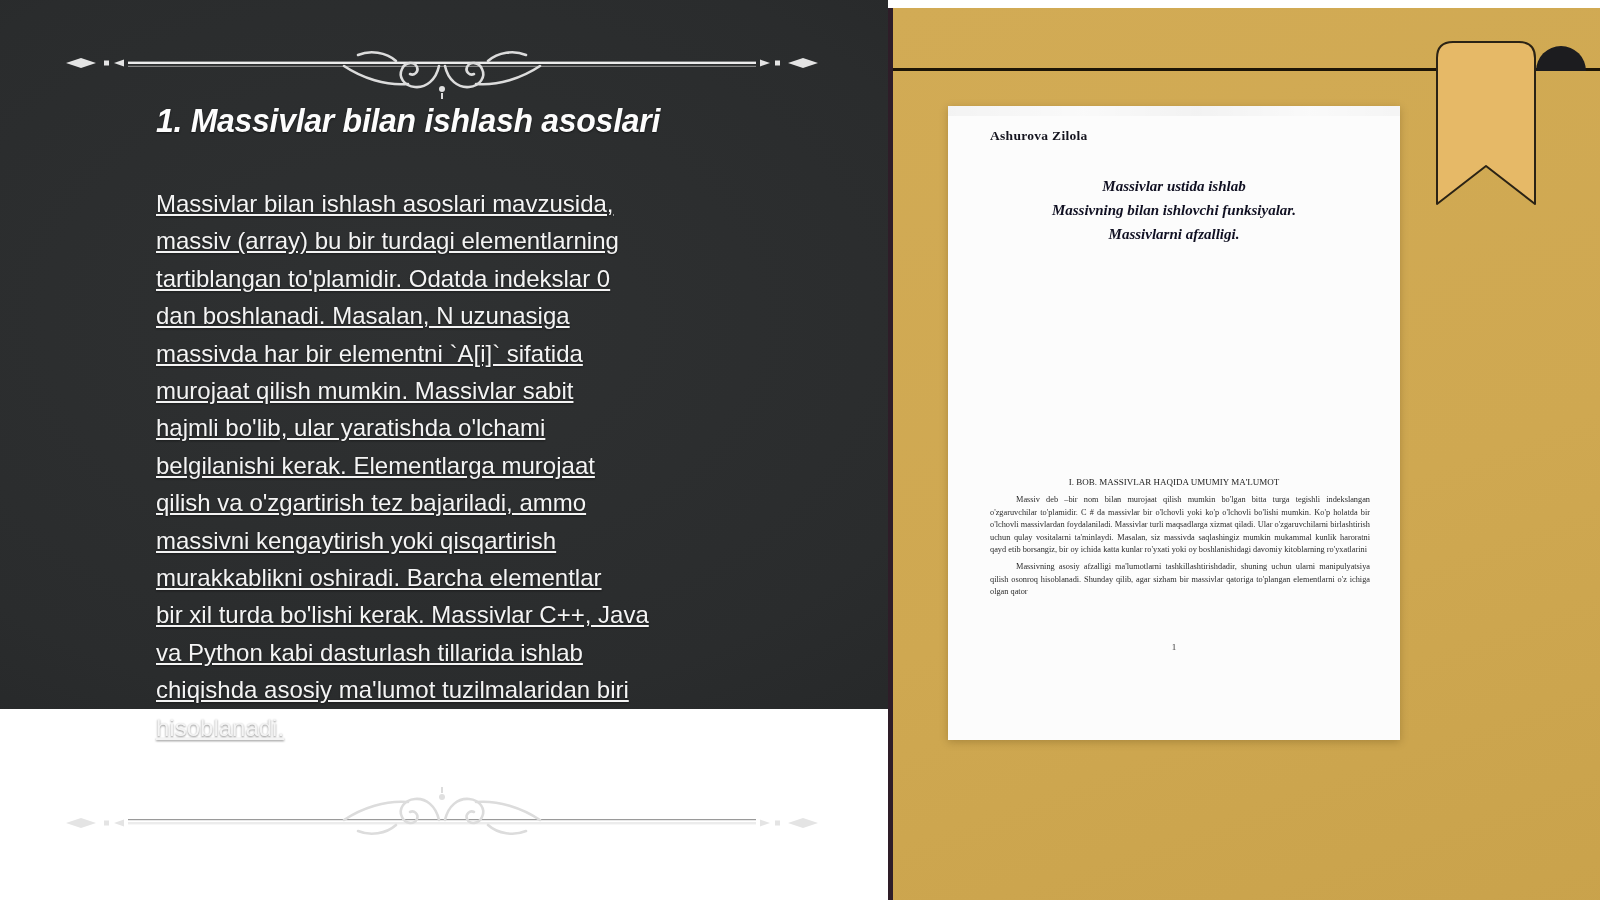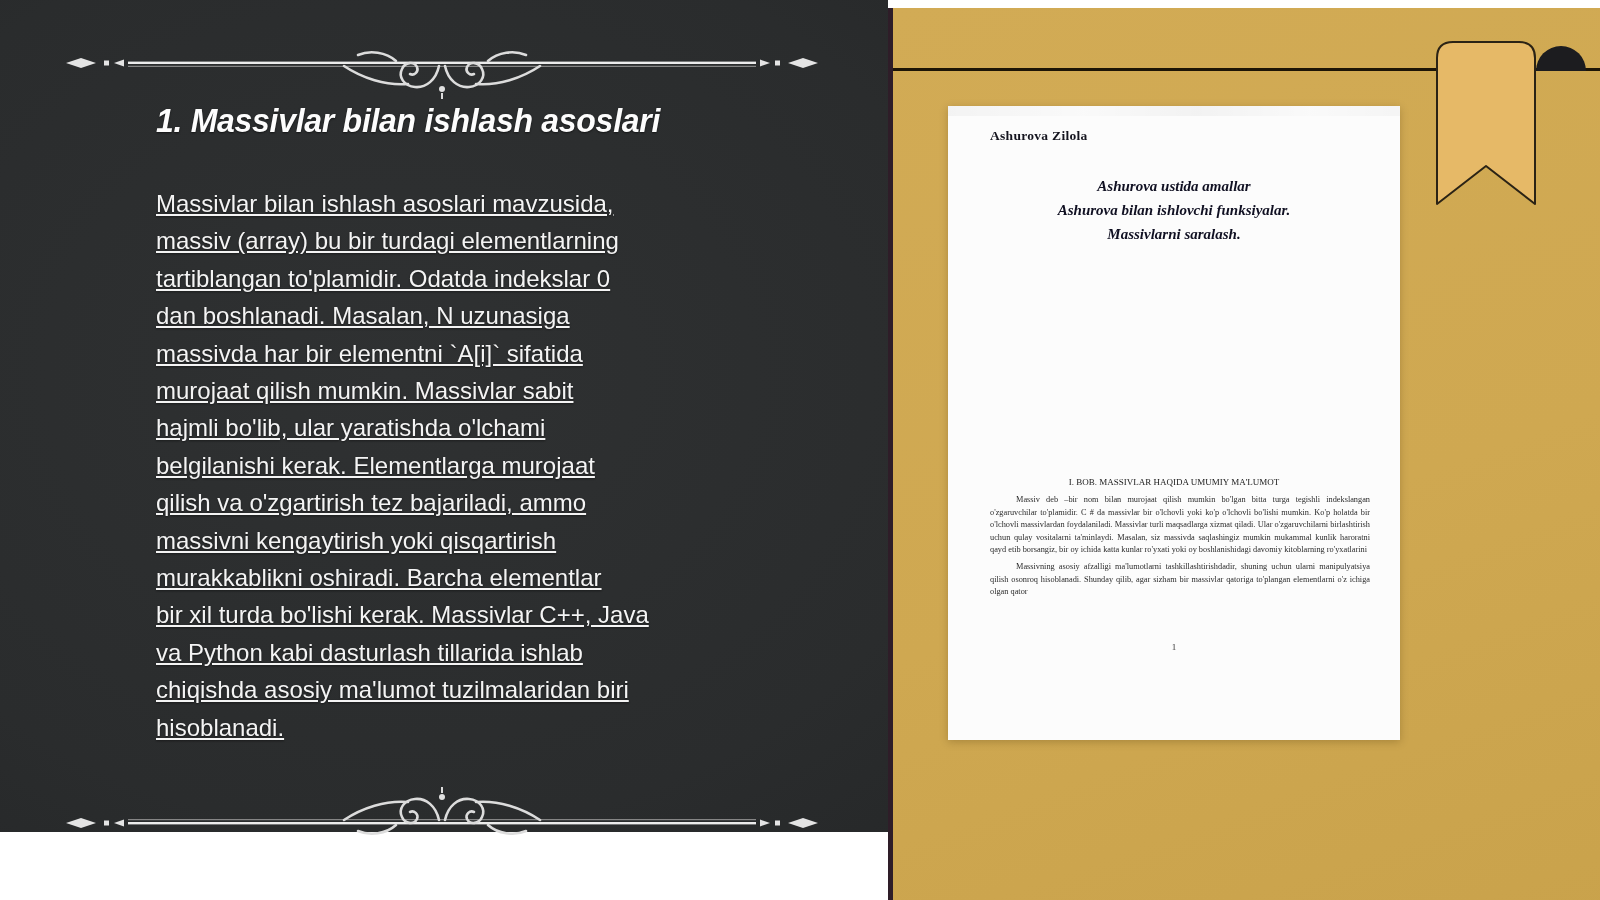--- a/index.html
+++ b/index.html
@@ -3,21 +3,21 @@
 <meta charset="utf-8">
 <style>
   html,body{margin:0;padding:0;}
   body{
     width:1600px;height:900px;overflow:hidden;position:relative;
     font-family:"Liberation Sans",sans-serif;
   }
 
   
   .panel-left{
-    position:absolute;left:0;top:0;width:888px;height:832px;
+    position:absolute;left:0;top:0;width:888px;height:709px;
     background:radial-gradient(120% 100% at 45% 45%, #2f3132 0%, #2a2c2d 55%, #212324 100%);
   }
   .ornament{position:absolute;left:64px;width:756px;height:56px;}
   .ornament.top{top:44px;}
   .ornament.bottom{top:786px;transform:scaleY(-1);}
   .slide-title{
     position:absolute;left:156px;top:102px;width:700px;
     color:#fdfdfd;font-size:33px;font-weight:bold;font-style:italic;
     letter-spacing:-0.3px;transform:scaleX(0.97);transform-origin:left;
     text-shadow:0 1px 2px rgba(0,0,0,.55);
@@ -152,23 +152,23 @@
 
   <svg class="bookmark-svg" viewBox="0 0 180 205">
     <path d="M 116,63 A 25,25 0 0 1 166,63 Z" fill="#1c1c1f"></path>
     <path d="M 17,50 Q 17,34 33,34 L 99,34 Q 115,34 115,50 L 115,196 L 66,158 L 17,196 Z" fill="#e6b967" stroke="#2b2315" stroke-width="2" stroke-linejoin="round"></path>
   </svg>
 
   <div class="doc-page">
     <div class="doc-author">Ashurova Zilola</div>
 
     <div class="doc-titles">
-      <div>Ashurova ustida amallar</div>
-      <div>Ashurova bilan ishlovchi funksiyalar.</div>
-      <div>Massivlarni saralash.</div>
+      <div>Massivlar ustida ishlab</div>
+      <div>Massivning bilan ishlovchi funksiyalar.</div>
+      <div>Massivlarni afzalligi.</div>
     </div>
 
     <div class="doc-heading">I. BOB. MASSIVLAR HAQIDA UMUMIY MA'LUMOT</div>
 
     <div class="doc-paragraphs">
       <p>Massiv deb –bir nom bilan murojaat qilish mumkin bo'lgan bitta turga tegishli indekslangan o'zgaruvchilar to'plamidir. C # da massivlar bir o'lchovli yoki ko'p o'lchovli bo'lishi mumkin. Ko'p holatda bir o'lchovli massivlardan foydalaniladi. Massivlar turli maqsadlarga xizmat qiladi. Ular o'zgaruvchilarni birlashtirish uchun qulay vositalarni ta'minlaydi. Masalan, siz massivda saqlashingiz mumkin mukammal kunlik haroratni qayd etib borsangiz, bir oy ichida katta kunlar ro'yxati yoki oy boshlanishidagi davomiy kitoblarning ro'yxatlarini</p>
       <p>Massivning asosiy afzalligi ma'lumotlarni tashkillashtirishdadir, shuning uchun ularni manipulyatsiya qilish osonroq hisoblanadi. Shunday qilib, agar sizham bir massivlar qatoriga to'plangan elementlarni o'z ichiga olgan qator</p>
     </div>
 
     <div class="doc-pagenum">1</div>

